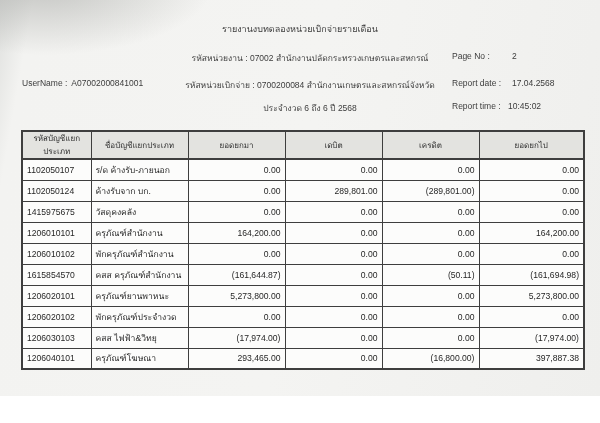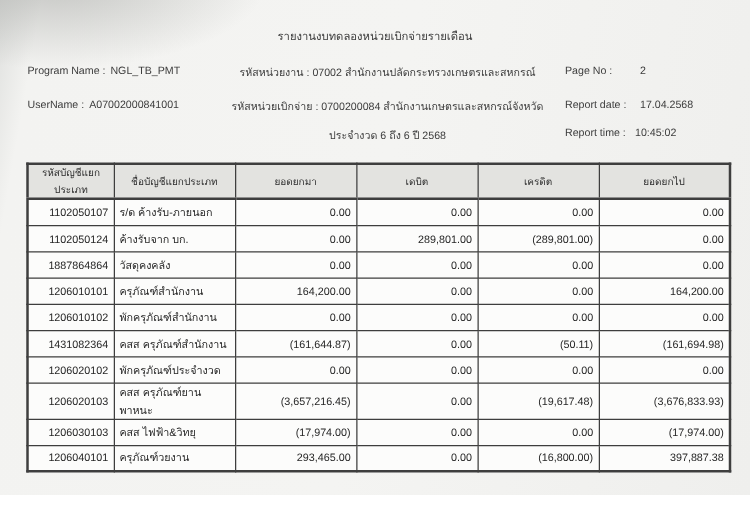--- a/index.html
+++ b/index.html
@@ -34,34 +34,31 @@
   table.tb { border-width:2px;padding-left:24px; }
   table.tb th {
     height:23px; background:#e3e3e0;
     font-size:8px; font-weight:normal; color:#2b2b2b;
     border-bottom-width:2px;
   }
   table.tb td {
     height:21px; font-size:8.6px; color:#262626;
     padding:0 4px; overflow:hidden;
   }
-  td.c-code { text-align:right; padding-left:5px; }
+  td.c-code { text-align:left; padding-left:5px; }
   td.c-name { text-align:left; padding-left:5px; }
   td.num { text-align:right; padding-right:5px; }
 </style>
 </head>
 <body>
 
 <div class="page">
 
   <div class="abs title-line">รายงานงบทดลองหน่วยเบิกจ่ายรายเดือน</div>
 
-  <div class="abs meta" style="left:22px; top:51px;">
-    <span>Program Name :</span><span class="val">NGL_TB_PMT</span>
-  </div>
   <div class="abs meta center-line" style="top:51px;">รหัสหน่วยงาน : 07002 สำนักงานปลัดกระทรวงเกษตรและสหกรณ์</div>
   <div class="abs meta" style="left:452px; top:51px;">Page No :</div>
   <div class="abs meta" style="left:512px; top:51px;">2</div>
 
   <div class="abs meta" style="left:22px; top:78px;">
     <span>UserName :</span><span class="val">A07002000841001</span>
   </div>
   <div class="abs meta center-line" style="top:78px;">รหัสหน่วยเบิกจ่าย : 0700200084 สำนักงานเกษตรและสหกรณ์จังหวัด</div>
   <div class="abs meta" style="left:452px; top:78px;">Report date :</div>
   <div class="abs meta" style="left:512px; top:78px;">17.04.2568</div>
@@ -100,21 +97,21 @@
     </tr>
         <tr>
       <td class="c-code">1102050124</td>
       <td class="c-name">ค้างรับจาก บก.</td>
       <td class="num">0.00</td>
       <td class="num">289,801.00</td>
       <td class="num">(289,801.00)</td>
       <td class="num">0.00</td>
     </tr>
         <tr>
-      <td class="c-code">1887864864</td>
+      <td class="c-code">1415975675</td>
       <td class="c-name">วัสดุคงคลัง</td>
       <td class="num">0.00</td>
       <td class="num">0.00</td>
       <td class="num">0.00</td>
       <td class="num">0.00</td>
     </tr>
         <tr>
       <td class="c-code">1206010101</td>
       <td class="c-name">ครุภัณฑ์สำนักงาน</td>
       <td class="num">164,200.00</td>
@@ -124,54 +121,54 @@
     </tr>
         <tr>
       <td class="c-code">1206010102</td>
       <td class="c-name">พักครุภัณฑ์สำนักงาน</td>
       <td class="num">0.00</td>
       <td class="num">0.00</td>
       <td class="num">0.00</td>
       <td class="num">0.00</td>
     </tr>
         <tr>
-      <td class="c-code">1431082364</td>
+      <td class="c-code">1615854570</td>
       <td class="c-name">คสส ครุภัณฑ์สำนักงาน</td>
       <td class="num">(161,644.87)</td>
       <td class="num">0.00</td>
       <td class="num">(50.11)</td>
       <td class="num">(161,694.98)</td>
+    </tr>
+        <tr>
+      <td class="c-code">1206020101</td>
+      <td class="c-name">ครุภัณฑ์ยานพาหนะ</td>
+      <td class="num">5,273,800.00</td>
+      <td class="num">0.00</td>
+      <td class="num">0.00</td>
+      <td class="num">5,273,800.00</td>
     </tr>
         <tr>
       <td class="c-code">1206020102</td>
       <td class="c-name">พักครุภัณฑ์ประจำงวด</td>
       <td class="num">0.00</td>
       <td class="num">0.00</td>
       <td class="num">0.00</td>
       <td class="num">0.00</td>
-    </tr>
-        <tr>
-      <td class="c-code">1206020103</td>
-      <td class="c-name">คสส ครุภัณฑ์ยานพาหนะ</td>
-      <td class="num">(3,657,216.45)</td>
-      <td class="num">0.00</td>
-      <td class="num">(19,617.48)</td>
-      <td class="num">(3,676,833.93)</td>
     </tr>
         <tr>
       <td class="c-code">1206030103</td>
       <td class="c-name">คสส ไฟฟ้า&amp;วิทยุ</td>
       <td class="num">(17,974.00)</td>
       <td class="num">0.00</td>
       <td class="num">0.00</td>
       <td class="num">(17,974.00)</td>
     </tr>
         <tr>
       <td class="c-code">1206040101</td>
-      <td class="c-name">ครุภัณฑ์วยงาน</td>
+      <td class="c-name">ครุภัณฑ์โฆษณา</td>
       <td class="num">293,465.00</td>
       <td class="num">0.00</td>
       <td class="num">(16,800.00)</td>
       <td class="num">397,887.38</td>
     </tr>
       </tbody>
   </table>
 
 </div>
 

